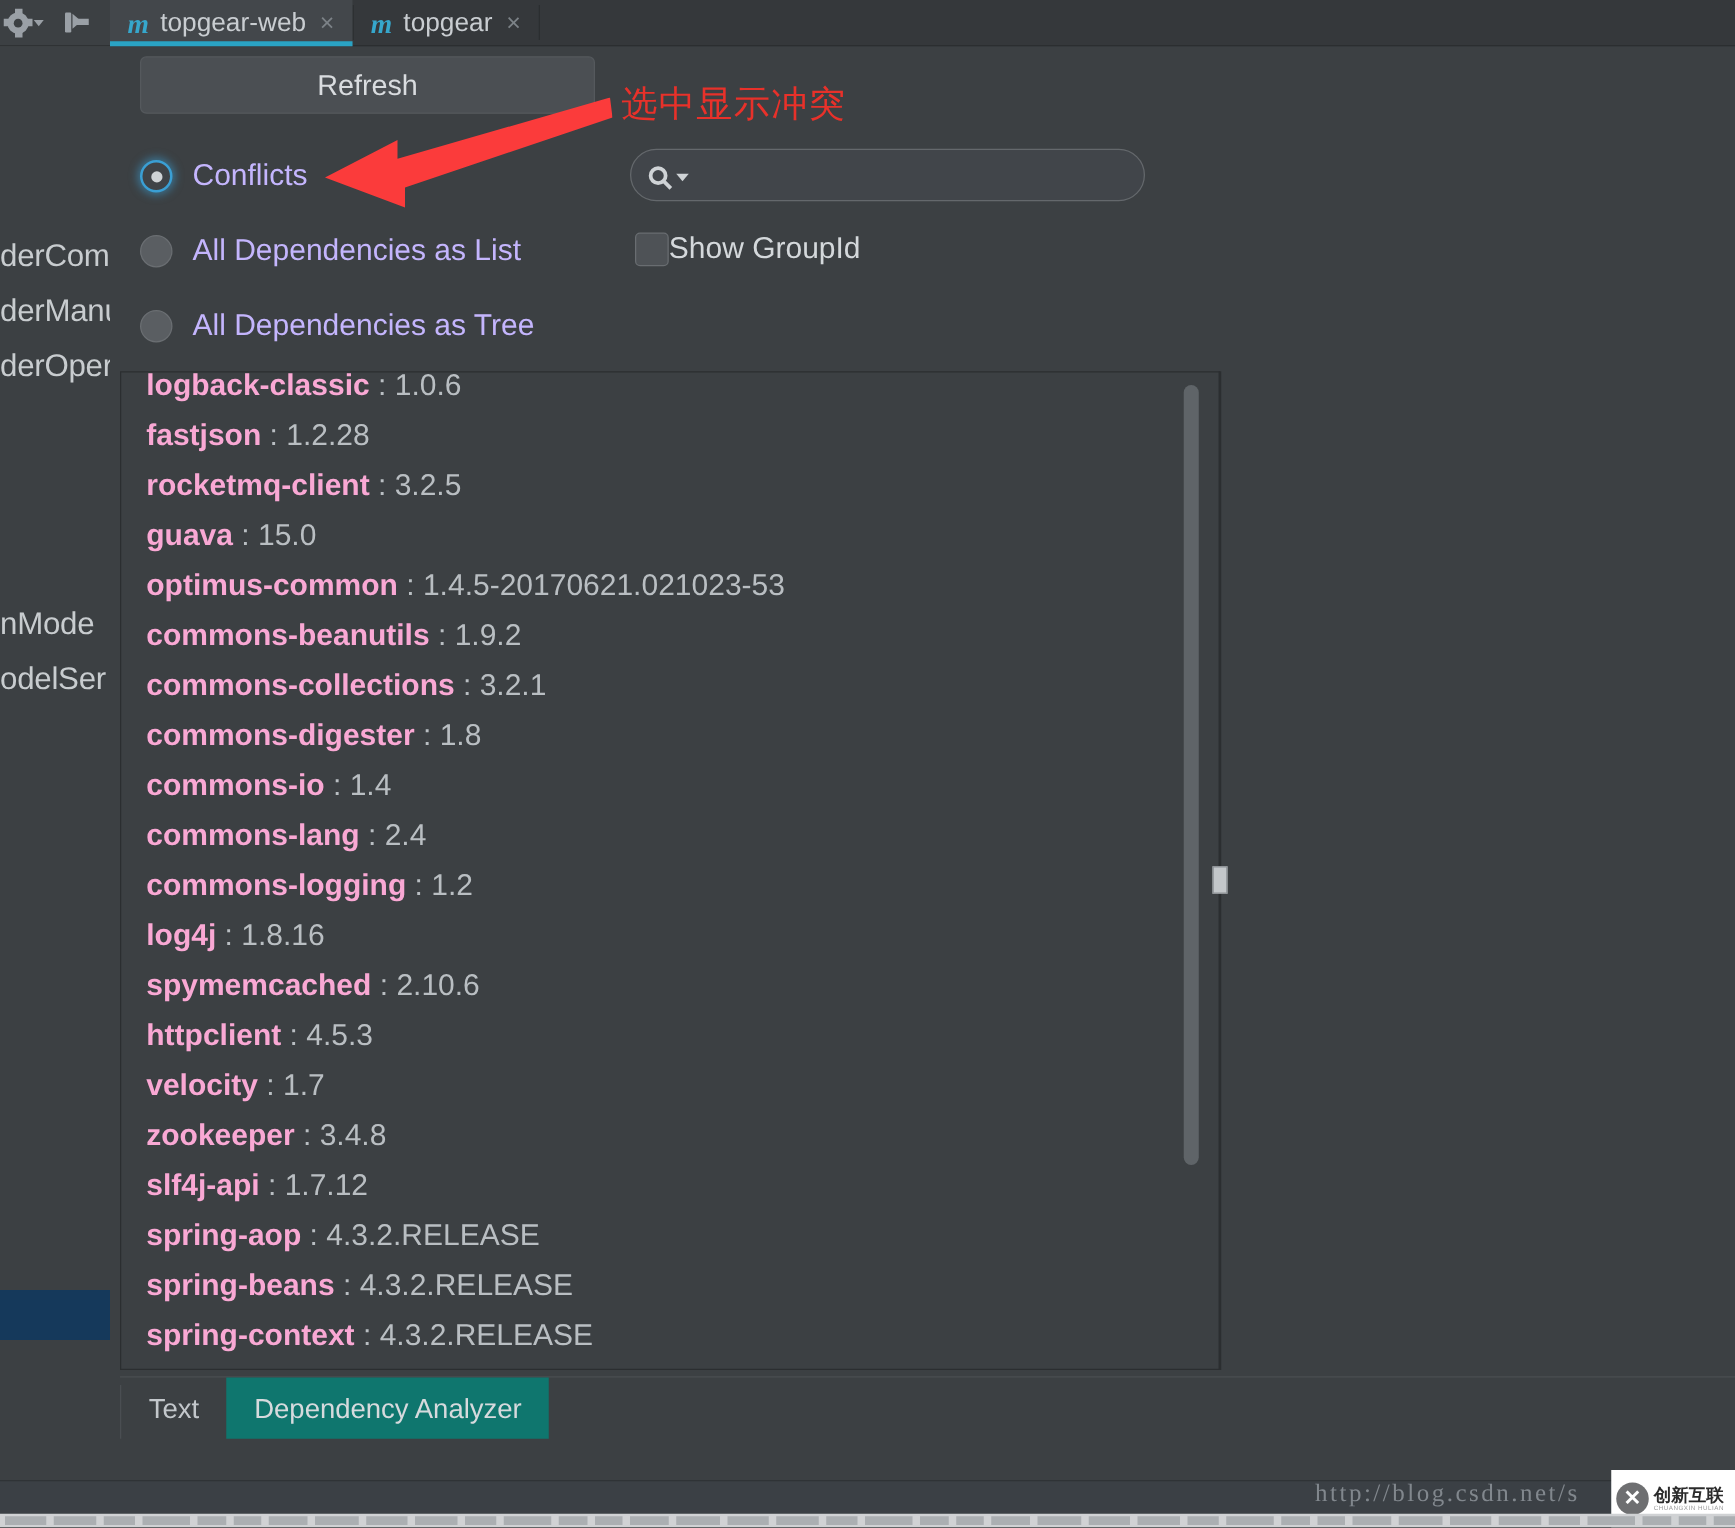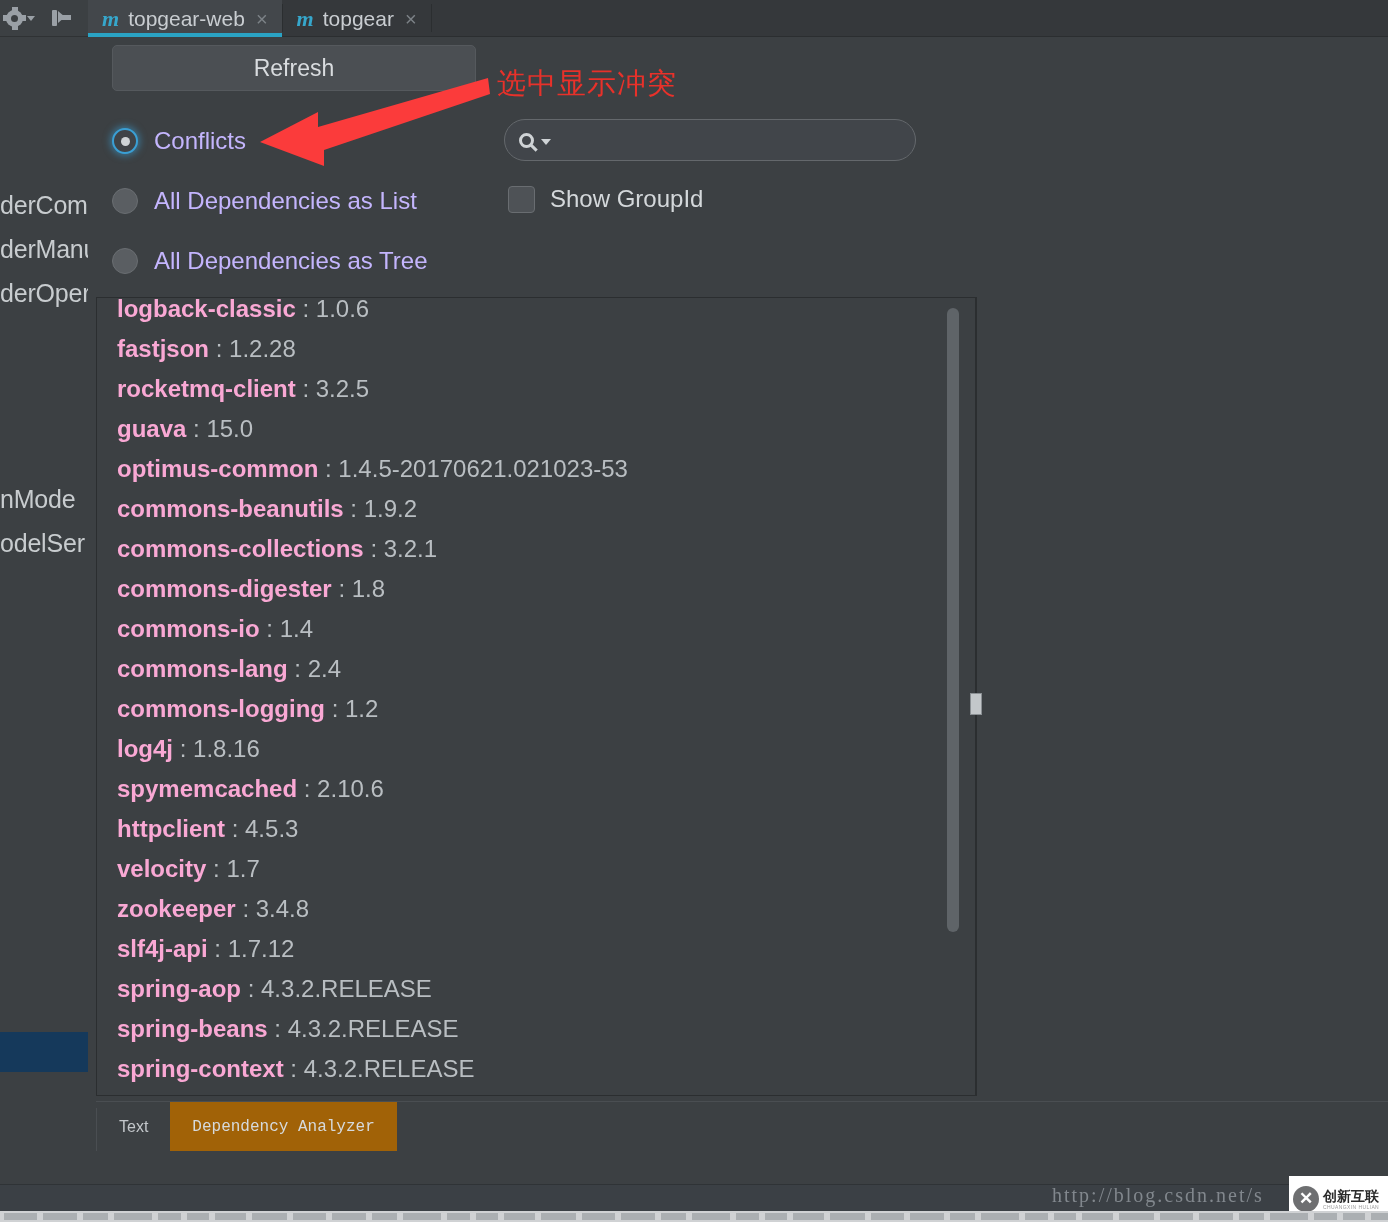--- a/index.html
+++ b/index.html
@@ -160,21 +160,21 @@
   }
   .mag::after {
     content: ""; position: absolute; right: -7px; bottom: -4px; width: 9px; height: 3px;
     background: #cfd3d6; transform: rotate(45deg);
   }
   .mag-caret {
     width: 0; height: 0; border-left: 5px solid transparent; border-right: 5px solid transparent;
     border-top: 6px solid #cfd3d6; margin-left: 5px; margin-top: 3px;
   }
 
-  .chk-row { position: absolute; left: 404px; top: 148px; display: flex; align-items: center; gap: 15px; }
+  .chk-row { position: absolute; left: 404px; top: 148px; display: flex; align-items: center; }
   .chkbox {
     width: 27px; height: 27px; border-radius: 4px; background: #4e5256; border: 1px solid #696d71; flex: none;
   }
   .chk-label { color: #d4d8db; font-size: 24px; white-space: nowrap; }
 
   
   .split { position: absolute; left: 8px; top: 297px; width: 1292px; height: 799px; }
 
   .list-pane {
     position: absolute; left: 0; top: 0; width: 880px; height: 799px;
@@ -216,23 +216,23 @@
   }
 
   
   .bottom-tabs {
     position: absolute; left: 8px; top: 1101px; width: 1292px; height: 56px;
     border-top: 1px solid #4a4e52;
     display: flex; align-items: stretch;
   }
   .btab {
     display: flex; align-items: center; padding: 0 22px; height: 49px;
-    color: #c3c7cb; font-size: 16px; white-space: nowrap;
-  }
-  .btab.active { background: #a16207; color: #d6dadd; font-family: Liberation Mono, monospace; }
+    color: #c3c7cb; font-size: 22px; white-space: nowrap;
+  }
+  .btab.active { background: #0f766e; color: #d6dadd; }
   .btab-div { width: 1px; background: #4a4e52; margin: 6px 0; }
 
   
   .cn-note {
     position: absolute; left: 497px; top: 64px;
     color: #e8312a; font-size: 29px; letter-spacing: 1px; white-space: nowrap;
     font-family: "DejaVu Sans", sans-serif;
   }
   .arrow-wrap { position: absolute; left: 260px; top: 78px; width: 230px; height: 90px; pointer-events: none; }
 </style>

